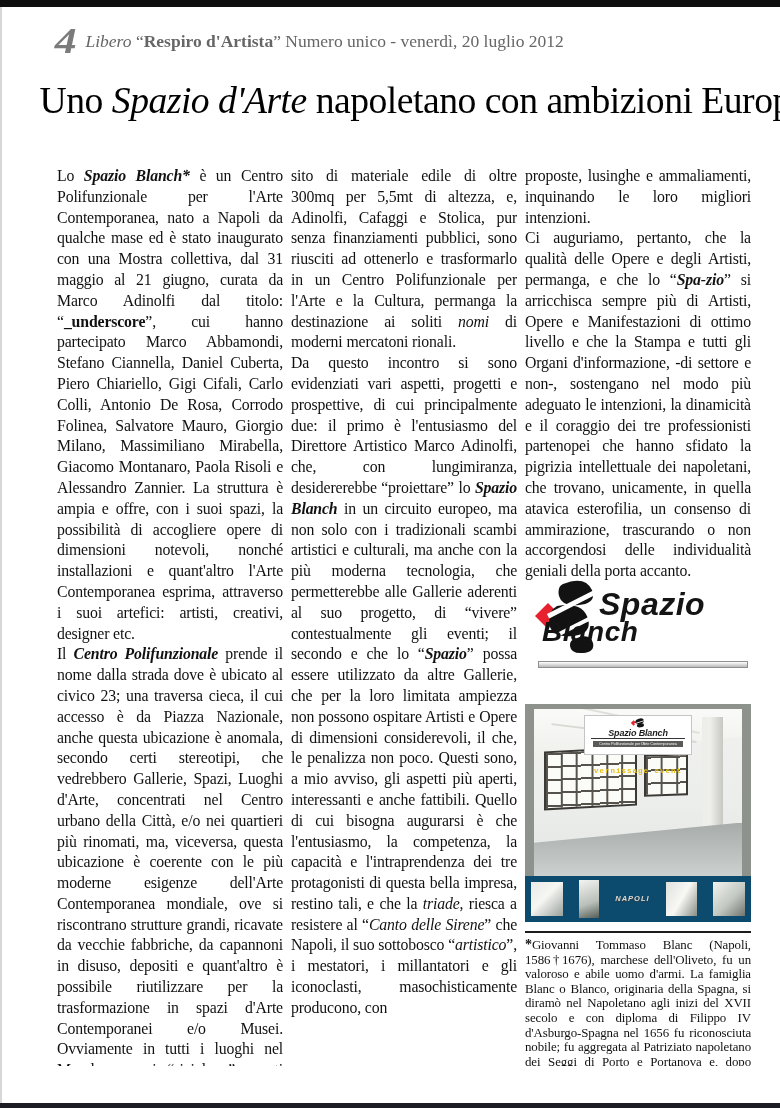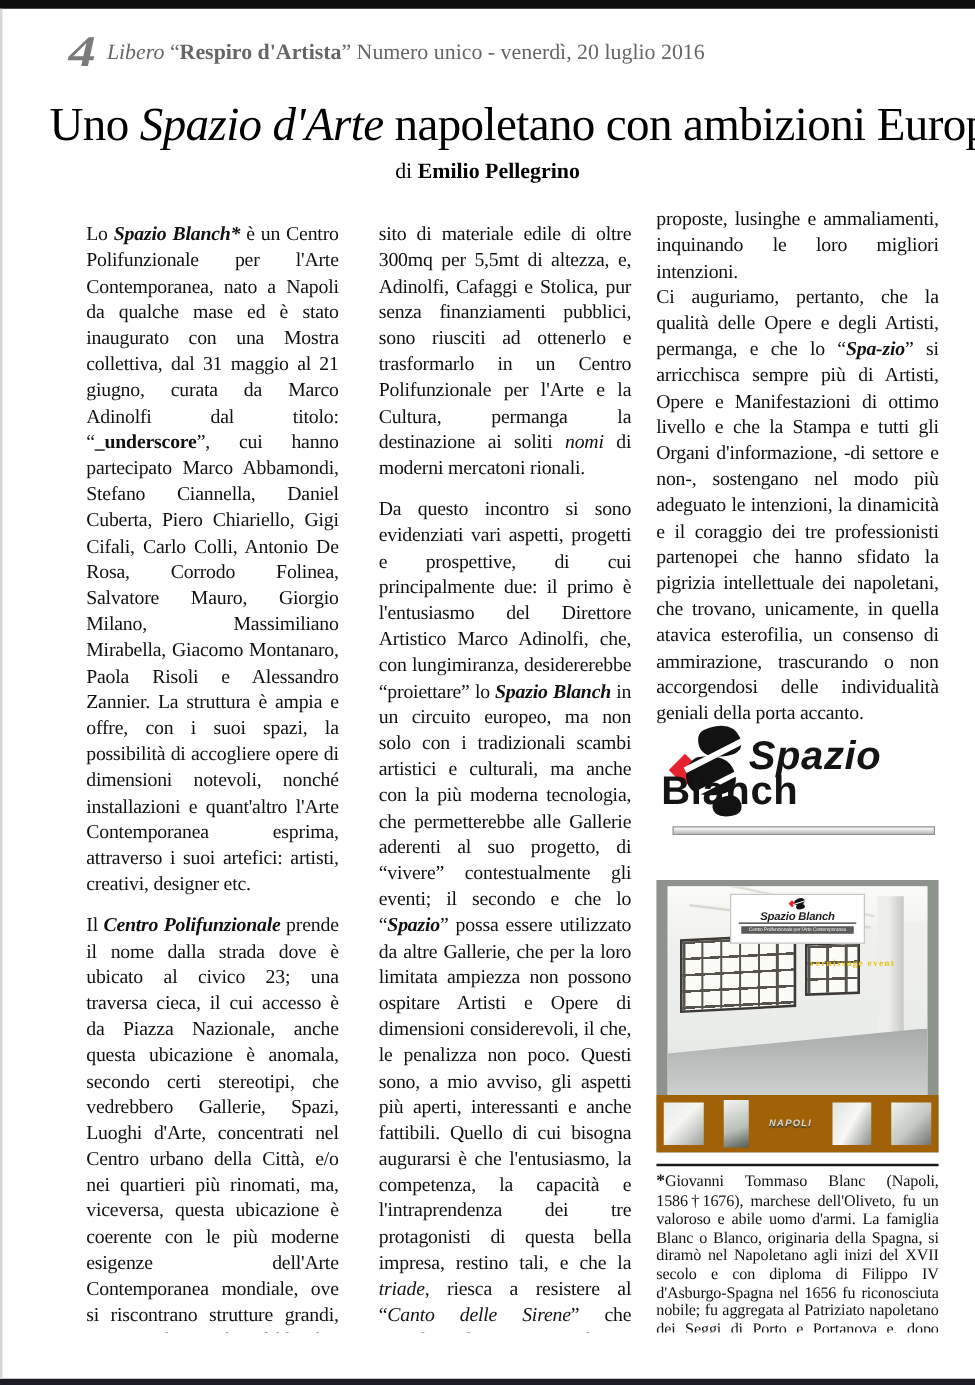--- a/index.html
+++ b/index.html
@@ -24,31 +24,31 @@
   
   .r-n{}
   .r-i{font-style:italic;}
   .r-b{font-weight:bold;}
   .r-bi{font-weight:bold;font-style:italic;}
 
   
   .columns{position:absolute;left:57px;top:166px;width:694px;display:flex;gap:8px;}
   .col{width:226px;height:900px;overflow:hidden;text-align:justify;
        font-size:15.8px;line-height:20.8px;letter-spacing:-0.15px;hyphens:auto;}
-  .col p{margin:12px;}
+  .col p{margin:0;}
   .col3{position:relative;}
   .col3text p{margin:0;}
 
   
   .logo{position:relative;height:116px;margin-top:2px;}
   .logo .mark{position:absolute;left:6px;top:-4px;width:80px;height:76px;}
   .logo-word1{position:absolute;left:74px;top:10px;font-family:"Liberation Sans",sans-serif;
               font-style:italic;font-weight:bold;font-size:32px;color:#141414;letter-spacing:0.5px;}
-  .logo-word2{position:absolute;left:4px;top:38px;font-family:"Liberation Sans",sans-serif;
-              font-weight:bold;font-size:32px;color:#141414;letter-spacing:0.5px;}
+  .logo-word2{position:absolute;left:17px;top:38px;font-family:"Liberation Sans",sans-serif;
+              font-style:italic;font-weight:bold;font-size:28px;color:#141414;letter-spacing:0.5px;}
   .logo-bar{position:absolute;left:13px;right:3px;top:77px;height:5px;
             background:linear-gradient(#ffffff,#b9b9b9);border:1px solid #8f8f8f;}
   .logo-sub{position:absolute;left:13px;top:88px;font-family:"Liberation Sans",sans-serif;
             font-size:15px;line-height:17px;color:#1d1d1d;text-align:left;letter-spacing:0;}
 
   
   .photo{position:relative;width:226px;height:218px;margin-top:4px;background:#8d928d;overflow:hidden;}
   .photo-inner{position:absolute;left:9px;right:9px;top:5px;bottom:46px;
                background:linear-gradient(180deg,#f2f2ef 0%,#eceeec 55%,#e4e6e4 100%);overflow:hidden;}
   .ceiling{position:absolute;left:0;top:0;width:100%;height:30%;
@@ -69,23 +69,23 @@
          clip-path:polygon(0 38%,100% 0,100% 100%,0 100%);}
   .card{position:absolute;left:50%;top:6px;transform:translateX(-50%);width:106px;height:38px;
         background:#ffffff;border:1px solid #c5c5c5;text-align:center;overflow:hidden;}
   .card-mini{width:16px;height:12px;display:block;margin:1px auto 0;}
   .card-title{display:block;font-family:"Liberation Sans",sans-serif;font-style:italic;font-weight:bold;
               font-size:9px;color:#1b1b1b;line-height:9px;border-bottom:1px solid #333;margin:0 6px;}
   .card-bar{display:block;margin:2px 8px 0;background:#5a5a58;color:#efefef;
             font-family:"Liberation Sans",sans-serif;font-size:4px;line-height:6px;
             white-space:nowrap;overflow:hidden;}
   .overlay-yellow{position:absolute;left:50%;top:52px;transform:translateX(-50%);
-                  font-family:Liberation Serif, serif;font-weight:bold;font-size:7.5px;
-                  color:#e5c117;letter-spacing:1px;filter:blur(0.4px);white-space:nowrap;margin-left:44px;}
-  .strip{position:absolute;left:0;right:0;bottom:0;height:46px;background:#a16207;
+                  font-family:Liberation Mono, monospace;font-weight:bold;font-size:7.5px;
+                  color:#e5c117;letter-spacing:1px;filter:blur(0.4px);white-space:nowrap;}
+  .strip{position:absolute;left:0;right:0;bottom:0;height:46px;background:#0c4a6e;
          display:flex;align-items:center;justify-content:space-between;padding:0 6px;box-sizing:border-box;gap:16px;}
   .thumb{width:40px;height:34px;}
   .t1{background:linear-gradient(135deg,#e9ebe8 0%,#f6f6f3 45%,#9aa09b 100%);}
   .t2{width:26px;height:38px;background:linear-gradient(160deg,#f3f4f1 0%,#b9bfb9 60%,#555b55 100%);}
   .t3{background:linear-gradient(120deg,#dfe2de 0%,#f8f8f5 50%,#878d87 100%);}
   .t4{background:linear-gradient(135deg,#f2f3f0 0%,#c3c8c2 55%,#70766f 100%);}
   .napoli{font-family:"Liberation Sans",sans-serif;font-style:italic;font-weight:bold;
           font-size:7.5px;letter-spacing:1px;color:#d9d9d6;text-shadow:0 1px 1px #3a3f3a;}
 
   
@@ -96,25 +96,24 @@
 </head>
 <body>
 
 <div class="page">
   <div class="edge-top"></div>
   <div class="edge-bottom"></div>
   <div class="edge-left"></div>
 
   <div class="header">
     <span class="pagenum">4</span>
-    <span class="issue"><span class="r-i">Libero </span><span class="r-n">“</span><span class="r-b">Respiro d'Artista</span><span class="r-n">” Numero unico - venerdì, 20 luglio 2016</span></span>
+    <span class="issue"><span class="r-i">Libero </span><span class="r-n">“</span><span class="r-b">Respiro d'Artista</span><span class="r-n">” Numero unico - venerdì, 20 luglio 2012</span></span>
   </div>
 
   <h1 class="title"><span class="r-n">Uno </span><span class="r-i">Spazio d'Arte</span><span class="r-n"> napoletano con ambizioni Europee</span></h1>
-  <div class="byline"><span class="r-n">di </span><span class="r-b">Emilio Pellegrino</span></div>
 
   <div class="columns">
     <div class="col" lang="it">
         <p><span class="r-n">Lo </span><span class="r-bi">Spazio Blanch*</span><span class="r-n"> è un Centro Polifunzionale per l'Arte Contemporanea, nato a Napoli da qualche mase ed è stato inaugurato con una Mostra collettiva, dal 31 maggio al 21 giugno, curata da Marco Adinolfi dal titolo: “</span><span class="r-b">_underscore</span><span class="r-n">”, cui hanno partecipato Marco Abbamondi, Stefano Ciannella, Daniel Cuberta, Piero Chiariello, Gigi Cifali, Carlo Colli, Antonio De Rosa, Corrodo Folinea, Salvatore Mauro, Giorgio Milano, Massimiliano Mirabella, Giacomo Montanaro, Paola Risoli e Alessandro Zannier. La struttura è ampia e offre, con i suoi spazi, la possibilità di accogliere opere di dimensioni notevoli, nonché installazioni e quant'altro l'Arte Contemporanea esprima, attraverso i suoi artefici: artisti, creativi, designer etc.</span></p>
         <p><span class="r-n">Il </span><span class="r-bi">Centro Polifunzionale</span><span class="r-n"> prende il nome dalla strada dove è ubicato al civico 23; una traversa cieca, il cui accesso è da Piazza Nazionale, anche questa ubicazione è anomala, secondo certi stereotipi, che vedrebbero Gallerie, Spazi, Luoghi d'Arte, concentrati nel Centro urbano della Città, e/o nei quartieri più rinomati, ma, viceversa, questa ubicazione è coerente con le più moderne esigenze dell'Arte Contemporanea mondiale, ove si riscontrano strutture grandi, ricavate da vecchie fabbriche, da capannoni in disuso, depositi e quant'altro è possibile riutilizzare per la trasformazione in spazi d'Arte Contemporanei e/o Musei. Ovviamente in tutti i luoghi nel Mondo ove si “riciclano” questi spazi, essi non si trovano mai nei centri urbani, bensì nelle periferie.</span></p>
       </div>
     <div class="col" lang="it">
         <p><span class="r-n">sito di materiale edile di oltre 300mq per 5,5mt di altezza, e, Adinolfi, Cafaggi e Stolica, pur senza finanziamenti pubblici, sono riusciti ad ottenerlo e trasformarlo in un Centro Polifunzionale per l'Arte e la Cultura, permanga la destinazione ai soliti </span><span class="r-i">nomi</span><span class="r-n"> di moderni mercatoni rionali.</span></p>
         <p><span class="r-n">Da questo incontro si sono evidenziati vari aspetti, progetti e prospettive, di cui principalmente due: il primo è l'entusiasmo del Direttore Artistico Marco Adinolfi, che, con lungimiranza, desidererebbe “proiettare” lo </span><span class="r-bi">Spazio Blanch</span><span class="r-n"> in un circuito europeo, ma non solo con i tradizionali scambi artistici e culturali, ma anche con la più moderna tecnologia, che permetterebbe alle Gallerie aderenti al suo progetto, di “vivere” contestualmente gli eventi; il secondo e che lo “</span><span class="r-bi">Spazio</span><span class="r-n">” possa essere utilizzato da altre Gallerie, che per la loro limitata ampiezza non possono ospitare Artisti e Opere di dimensioni considerevoli, il che, le penalizza non poco. Questi sono, a mio avviso, gli aspetti più aperti, interessanti e anche fattibili. Quello di cui bisogna augurarsi è che l'entusiasmo, la competenza, la capacità e l'intraprendenza dei tre protagonisti di questa bella impresa, restino tali, e che la </span><span class="r-i">triade</span><span class="r-n">, riesca a resistere al “</span><span class="r-i">Canto delle Sirene</span><span class="r-n">” che Napoli, il suo sottobosco “</span><span class="r-i">artistico</span><span class="r-n">”, i mestatori, i millantatori e gli iconoclasti, masochisticamente producono, con</span></p>
       </div>

